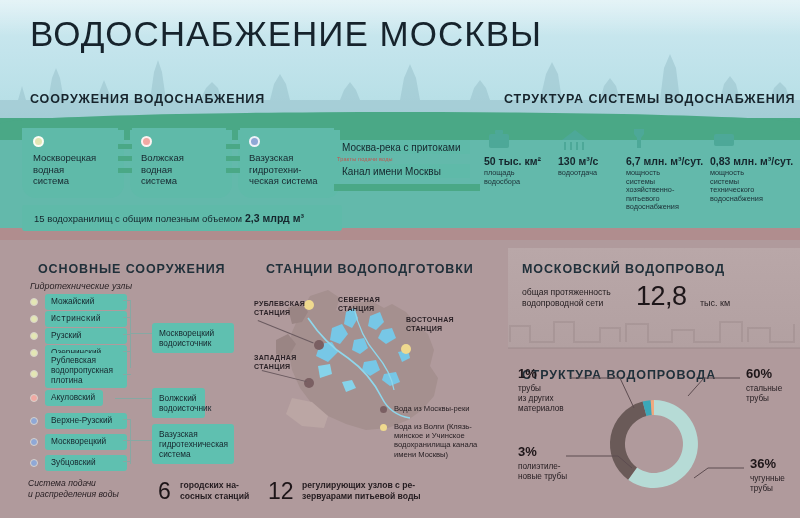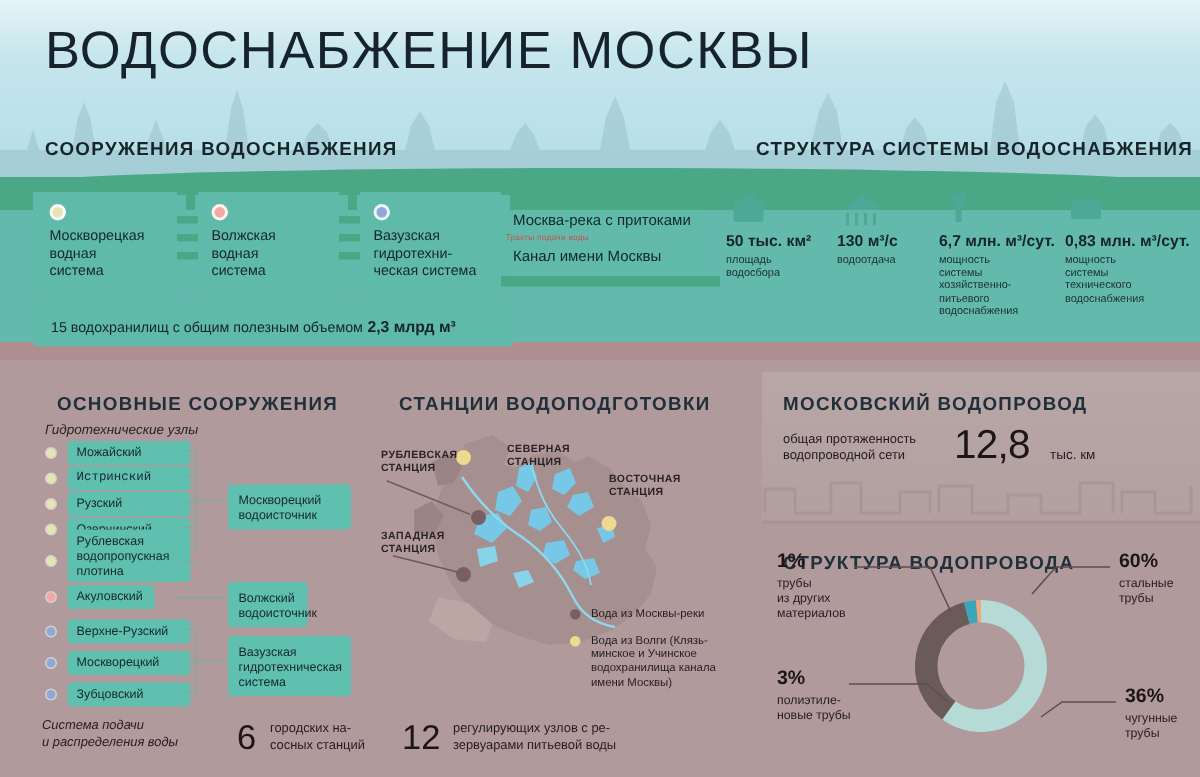--- a/index.html
+++ b/index.html
@@ -150,21 +150,21 @@
   .donut-wrap { position:absolute; left:508px; top:352px; width:292px; height:166px; }
   .dlab-pct { position:absolute; font-size:13px; font-weight:700; color:#1d1518; }
   .dlab-txt { position:absolute; font-size:8.2px; line-height:9.8px; color:#241c20; }
 
   
   .foot-ital {
     position:absolute; left:28px; top:478px; width:130px;
     font-size:8.6px; line-height:11px; font-style:italic; color:#241c20;
   }
   .foot-num { position:absolute; font-size:23px; color:#1d1518; font-weight:400;}
-  .foot-txt { position:absolute; font-size:8.6px; line-height:10.6px; color:#241c20;}
+  .foot-txt { position:absolute; font-size:8.6px; line-height:10.6px; color:#241c20;font-weight:bold;}
 </style>
 </head>
 <body>
 
 <div id="root">
 
   <div class="sky"></div>
   <div class="sky-sheen"></div>
 
   <svg class="skyline" viewBox="0 0 800 90" preserveAspectRatio="none">

